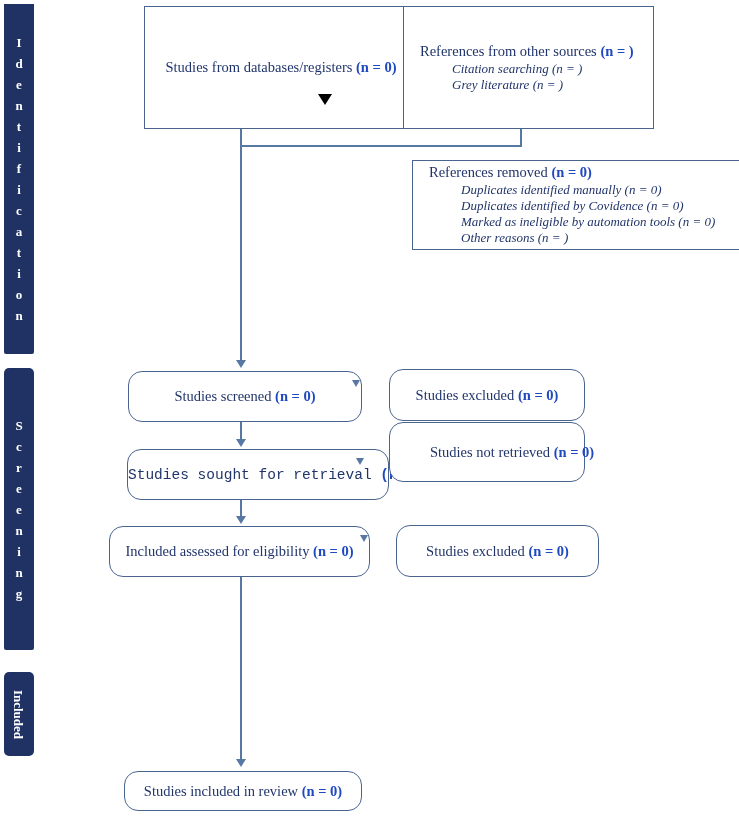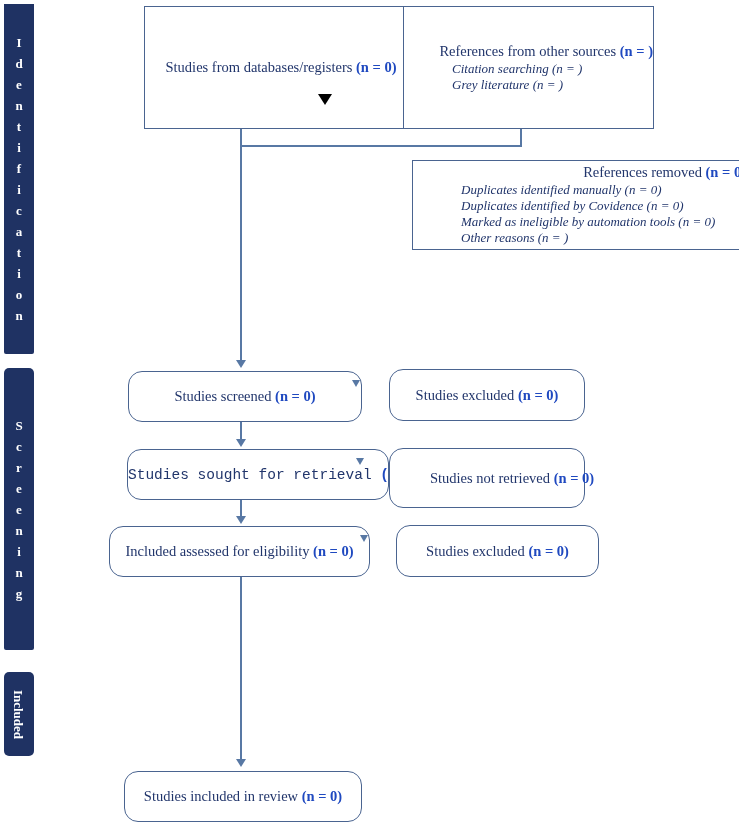--- a/index.html
+++ b/index.html
@@ -78,21 +78,20 @@
     display: flex;
     flex-direction: column;
     justify-content: center;
   }
   .node.rounded { border-radius: 14px; }
   .node.sharp   { border-radius: 0; }
 
   .node .title {
     padding-left: 16px;
     white-space: nowrap;
-    text-align: right;
   }
   .node.centered .title {
     padding-left: 0;
     text-align: center;
   }
   .node .sub {
     padding-left: 48px;
     font-size: 13px;
     line-height: 16px;
     white-space: nowrap;
@@ -102,24 +101,24 @@
   .node .subwrap { margin-top: 1px; }
   b.n { color: #1f49c0; font-weight: bold; }
 
   
   #box-databases        { left: 108px; top: 6px;   width: 274px; height: 123px; margin-left: 36px; }
   #box-other-sources    { left: 403px; top: 6px;   width: 251px; height: 123px; }
   #box-removed          { left: 412px; top: 160px; width: 335px; height: 90px; }
   #box-screened         { left: 128px; top: 371px; width: 234px; height: 51px; }
   #box-excluded-1       { left: 389px; top: 369px; width: 196px; height: 52px; }
   #box-sought           { left: 127px; top: 449px; width: 262px; height: 51px; font-family: Liberation Mono, monospace; }
-  #box-not-retrieved    { left: 389px; top: 448px; width: 196px; height: 60px; padding-left: 40px; }
+  #box-not-retrieved    { left: 389px; top: 422px; width: 196px; height: 60px; padding-left: 40px; }
   #box-assessed         { left: 109px; top: 526px; width: 261px; height: 51px; }
   #box-excluded-2       { left: 396px; top: 525px; width: 203px; height: 52px; }
-  #box-included         { left: 124px; top: 771px; width: 238px; height: 51px; }
+  #box-included         { left: 124px; top: 771px; width: 238px; height: 40px; }
 
   
   .line {
     position: absolute;
     background: #5878a4;
   }
   .vline { width: 2px; }
   .hline { height: 2px; }
 
   .arrow-down {

